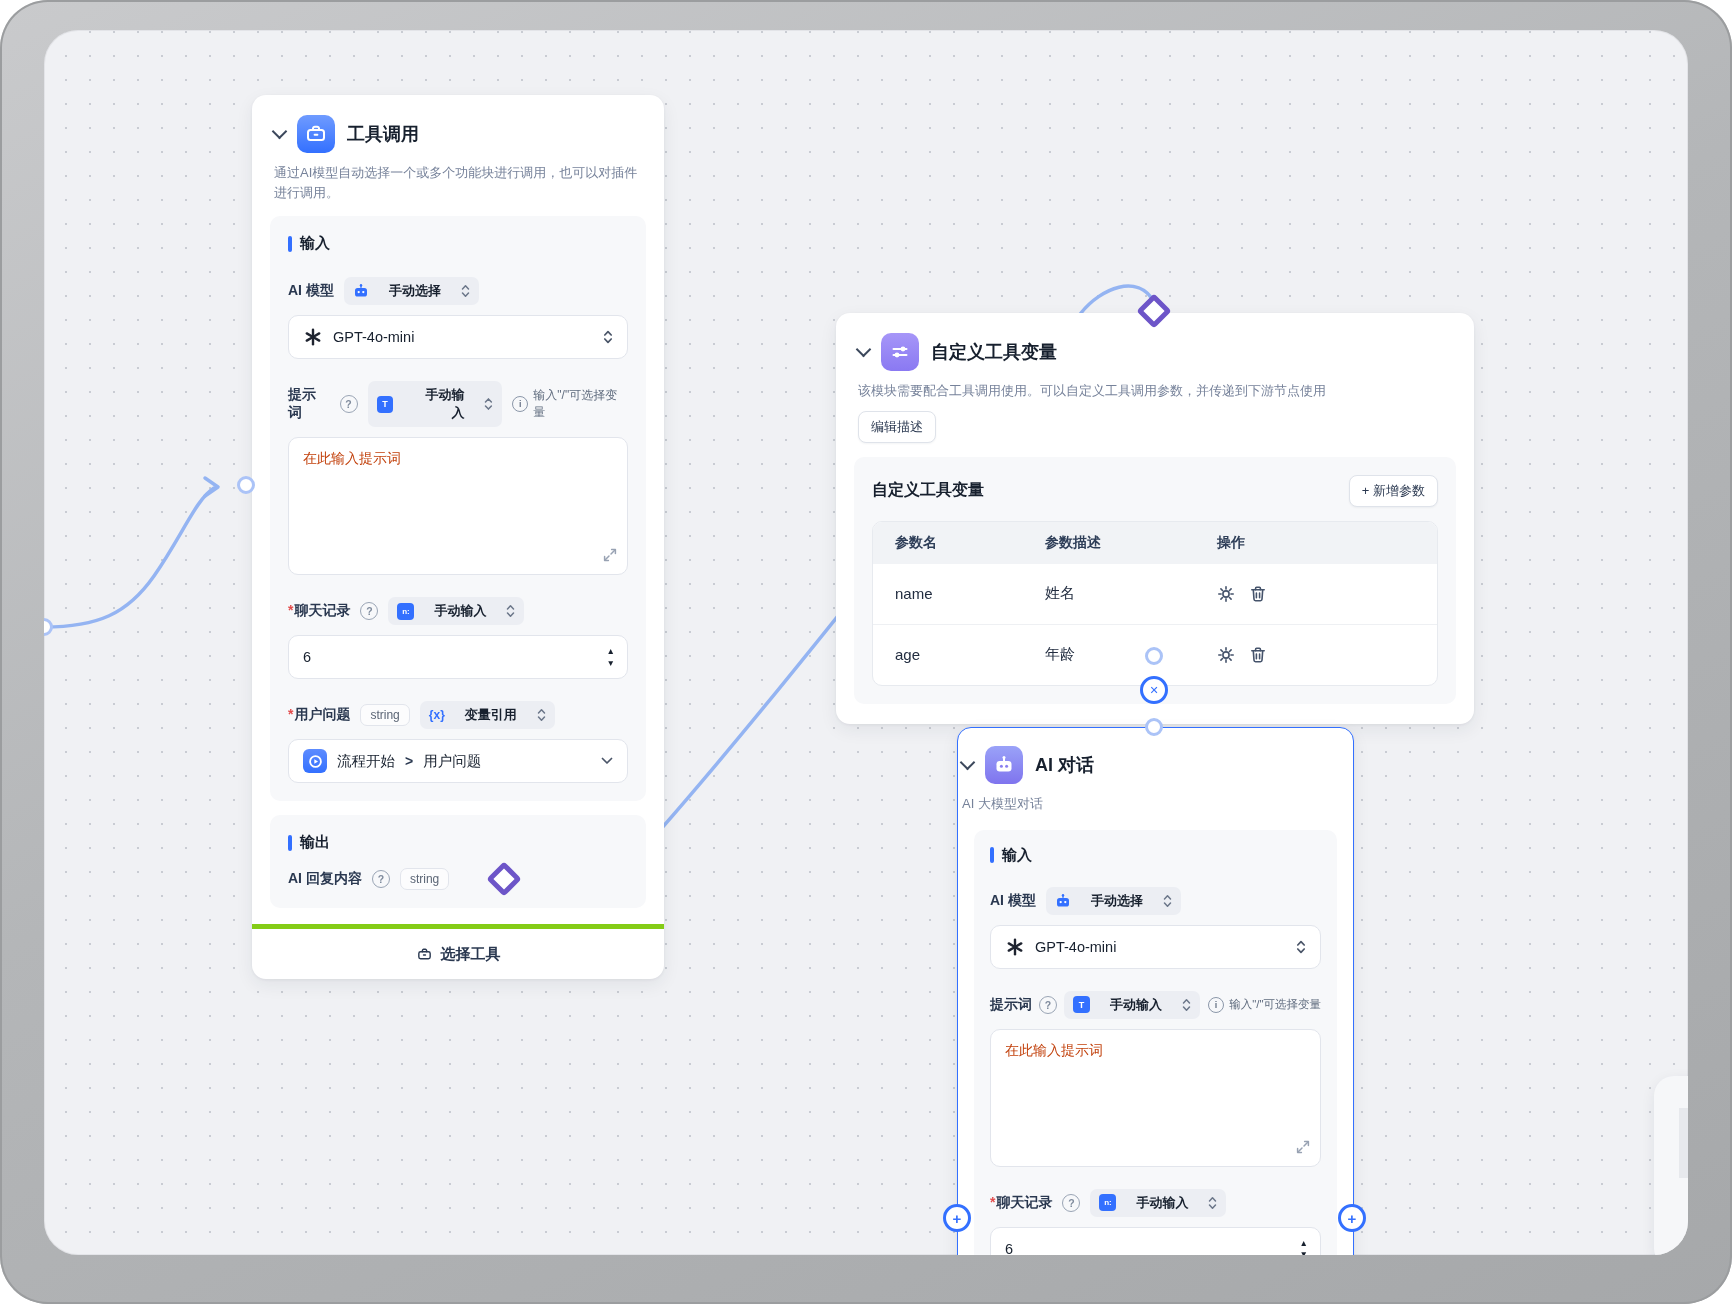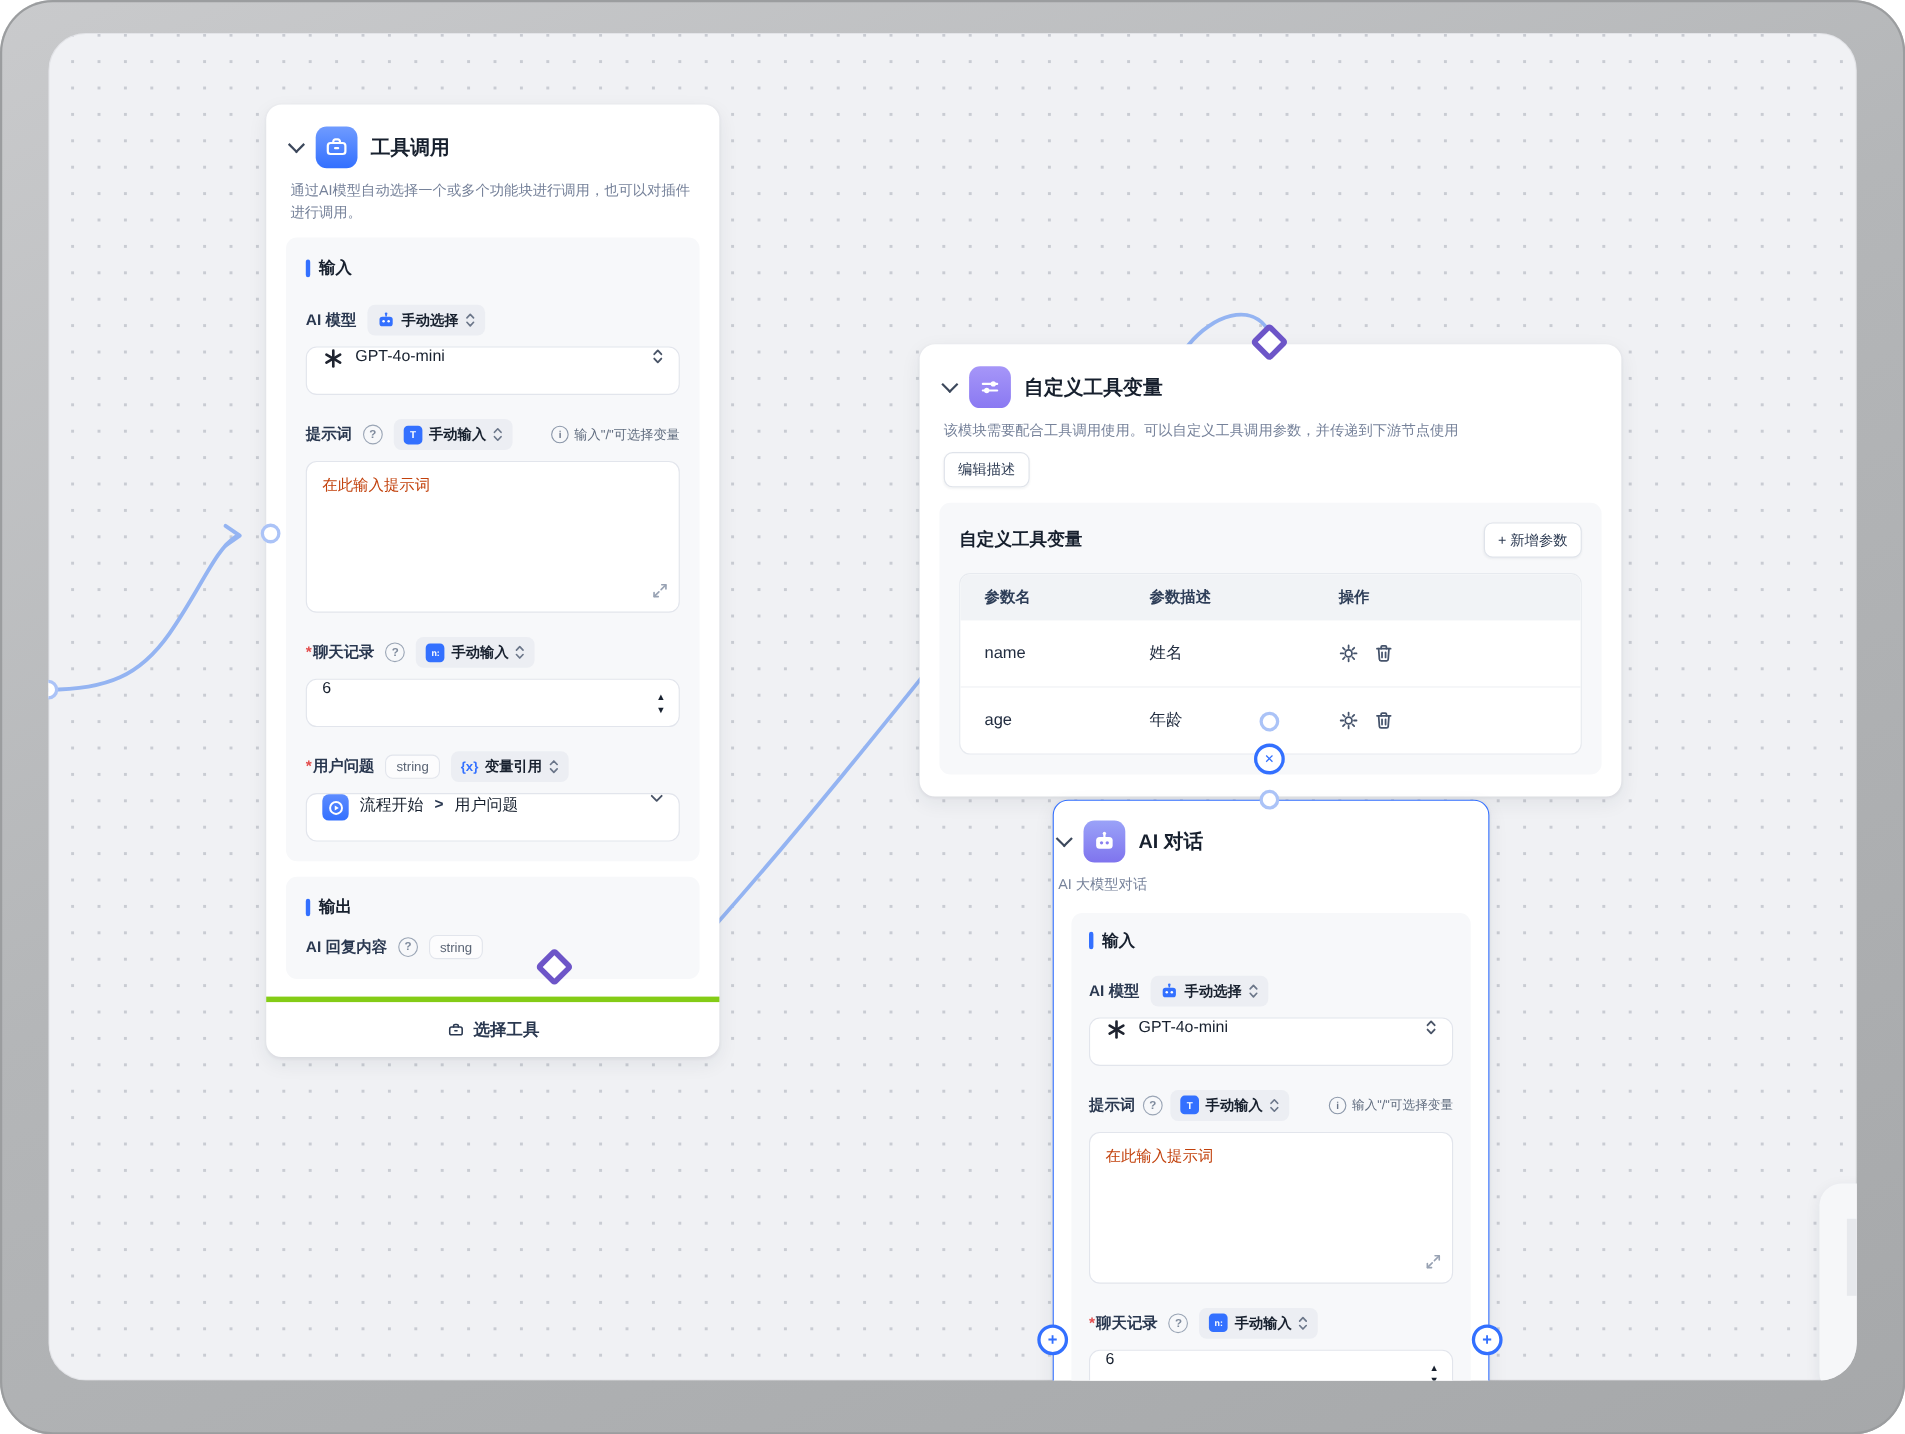--- a/index.html
+++ b/index.html
@@ -32,34 +32,34 @@
   .sub-row{display:flex;align-items:flex-start;gap:10px;margin-top:10px;flex-direction:column;}
   .sub-row .node-sub{margin-top:0;flex:1;}
 
   .section{background:#f7f8fa;border-radius:10px;margin:14px 18px 0 18px;padding:18px;}
   .sec-head{display:flex;align-items:center;gap:8px;font-size:15px;font-weight:700;color:#17202e;}
   .sec-bar{width:4px;height:16px;border-radius:2px;background:#3370ff;}
 
   .row{display:flex;align-items:center;gap:10px;margin-top:22px;}
   .lbl{font-size:14px;color:#2a3850;font-weight:600;}
   .req{color:#e34d4d;font-weight:700;margin-right:1px;}
-  .badge{display:inline-flex;align-items:center;gap:6px;background:#eceef3;border-radius:7px;
+  .badge{display:inline-flex;align-items:center;gap:20px;background:#eceef3;border-radius:7px;
          padding:5px 9px;font-size:13px;font-weight:600;color:#17202e;cursor:pointer;text-align:right;}
   .mini{width:17px;height:17px;border-radius:4px;background:#3370ff;color:#fff;font-size:9px;font-weight:700;
         display:inline-flex;align-items:center;justify-content:center;letter-spacing:0;}
   .varref{color:#3370ff;font-weight:700;font-size:12px;}
   .qicon{width:16px;height:16px;border:1.3px solid #9aa5b5;border-radius:50%;font-size:10.5px;color:#7f8b9d;
          display:inline-flex;align-items:center;justify-content:center;font-weight:600;flex:none;}
   .iicon{width:14px;height:14px;border:1.2px solid #8b97a9;border-radius:50%;font-size:9px;color:#6b7689;
          display:inline-flex;align-items:center;justify-content:center;font-weight:700;font-style:normal;flex:none;}
   .hint{margin-left:auto;display:flex;align-items:center;gap:5px;font-size:12px;color:#5f6b7e;font-weight:400;}
   .hint.small{font-size:11.5px;}
 
   .control{background:#fff;border:1px solid #e2e5ec;border-radius:10px;height:42px;display:flex;
-           padding:0 14px;margin-top:10px;font-size:14.5px;color:#17202e;gap:10px;position:relative;}
+           align-items:center;padding:0 14px;margin-top:10px;font-size:14.5px;color:#17202e;gap:10px;position:relative;}
   .control .chev-end{margin-left:auto;display:flex;}
   .textarea{height:112px;align-items:flex-start;padding:12px 14px;color:#c2410c;font-size:14px;}
   .expand{position:absolute;right:10px;bottom:9px;}
   .spinner{position:absolute;right:12px;top:50%;transform:translateY(-50%);display:flex;flex-direction:column;
            gap:3px;font-size:8.5px;color:#17202e;line-height:1;cursor:pointer;}
   .tag{border:1px solid #e2e5ec;background:#fcfcfd;border-radius:7px;padding:3px 9px;font-size:12px;
        color:#5b6575;font-weight:500;}
   .src-icon{width:24px;height:24px;border-radius:6px;background:linear-gradient(180deg,#5d8cff,#3370ff);
             display:flex;align-items:center;justify-content:center;flex:none;}
   .src-sep{font-weight:700;color:#2a3850;font-size:14px;}
@@ -102,21 +102,21 @@
 <div class="canvas">
 
   <svg class="wires" width="1644" height="1225" viewBox="0 0 1644 1225">
     <path d="M -6 597 C 55 598 84 583 110 546 C 138 506 152 469 170 458" fill="none" stroke="#94b4f2" stroke-width="3.5" stroke-linecap="round"></path>
     <path d="M 161 448 L 174 457 L 161 466" fill="none" stroke="#94b4f2" stroke-width="3.5" stroke-linecap="round" stroke-linejoin="round"></path>
     <path d="M 460 854 C 469 903 517 913 564 858 C 706 705 898 452 1037 283 C 1057 258 1094 243 1110 272" fill="none" stroke="#94b4f2" stroke-width="3.5" stroke-linecap="round"></path>
     <path d="M 1110 627 L 1110 684" fill="none" stroke="#3370ff" stroke-width="5" stroke-linecap="round"></path>
     <path d="M 1098 673 L 1110 687 L 1122 673" fill="none" stroke="#3370ff" stroke-width="5" stroke-linecap="round" stroke-linejoin="round"></path>
   </svg>
 
-  <div class="node" style="left:198px;top:65px;width:412px;">
+  <div class="node" style="left:208px;top:65px;width:412px;">
     <div class="node-header">
       <div class="title-row">
         <span class="collapse"></span>
         <span class="node-icon icon-blue">
           <svg width="24" height="24" viewBox="0 0 24 24">
                 <g stroke="#fff" stroke-width="2" fill="none" stroke-linecap="round">
                   <rect x="4" y="8" width="16" height="10" rx="2.5"></rect>
                   <path d="M9 8 V6.5 A1.8 1.8 0 0 1 10.8 4.7 h2.4 A1.8 1.8 0 0 1 15 6.5 V8"></path>
                   <path d="M10.6 12.7 h2.8"></path>
                 </g>

